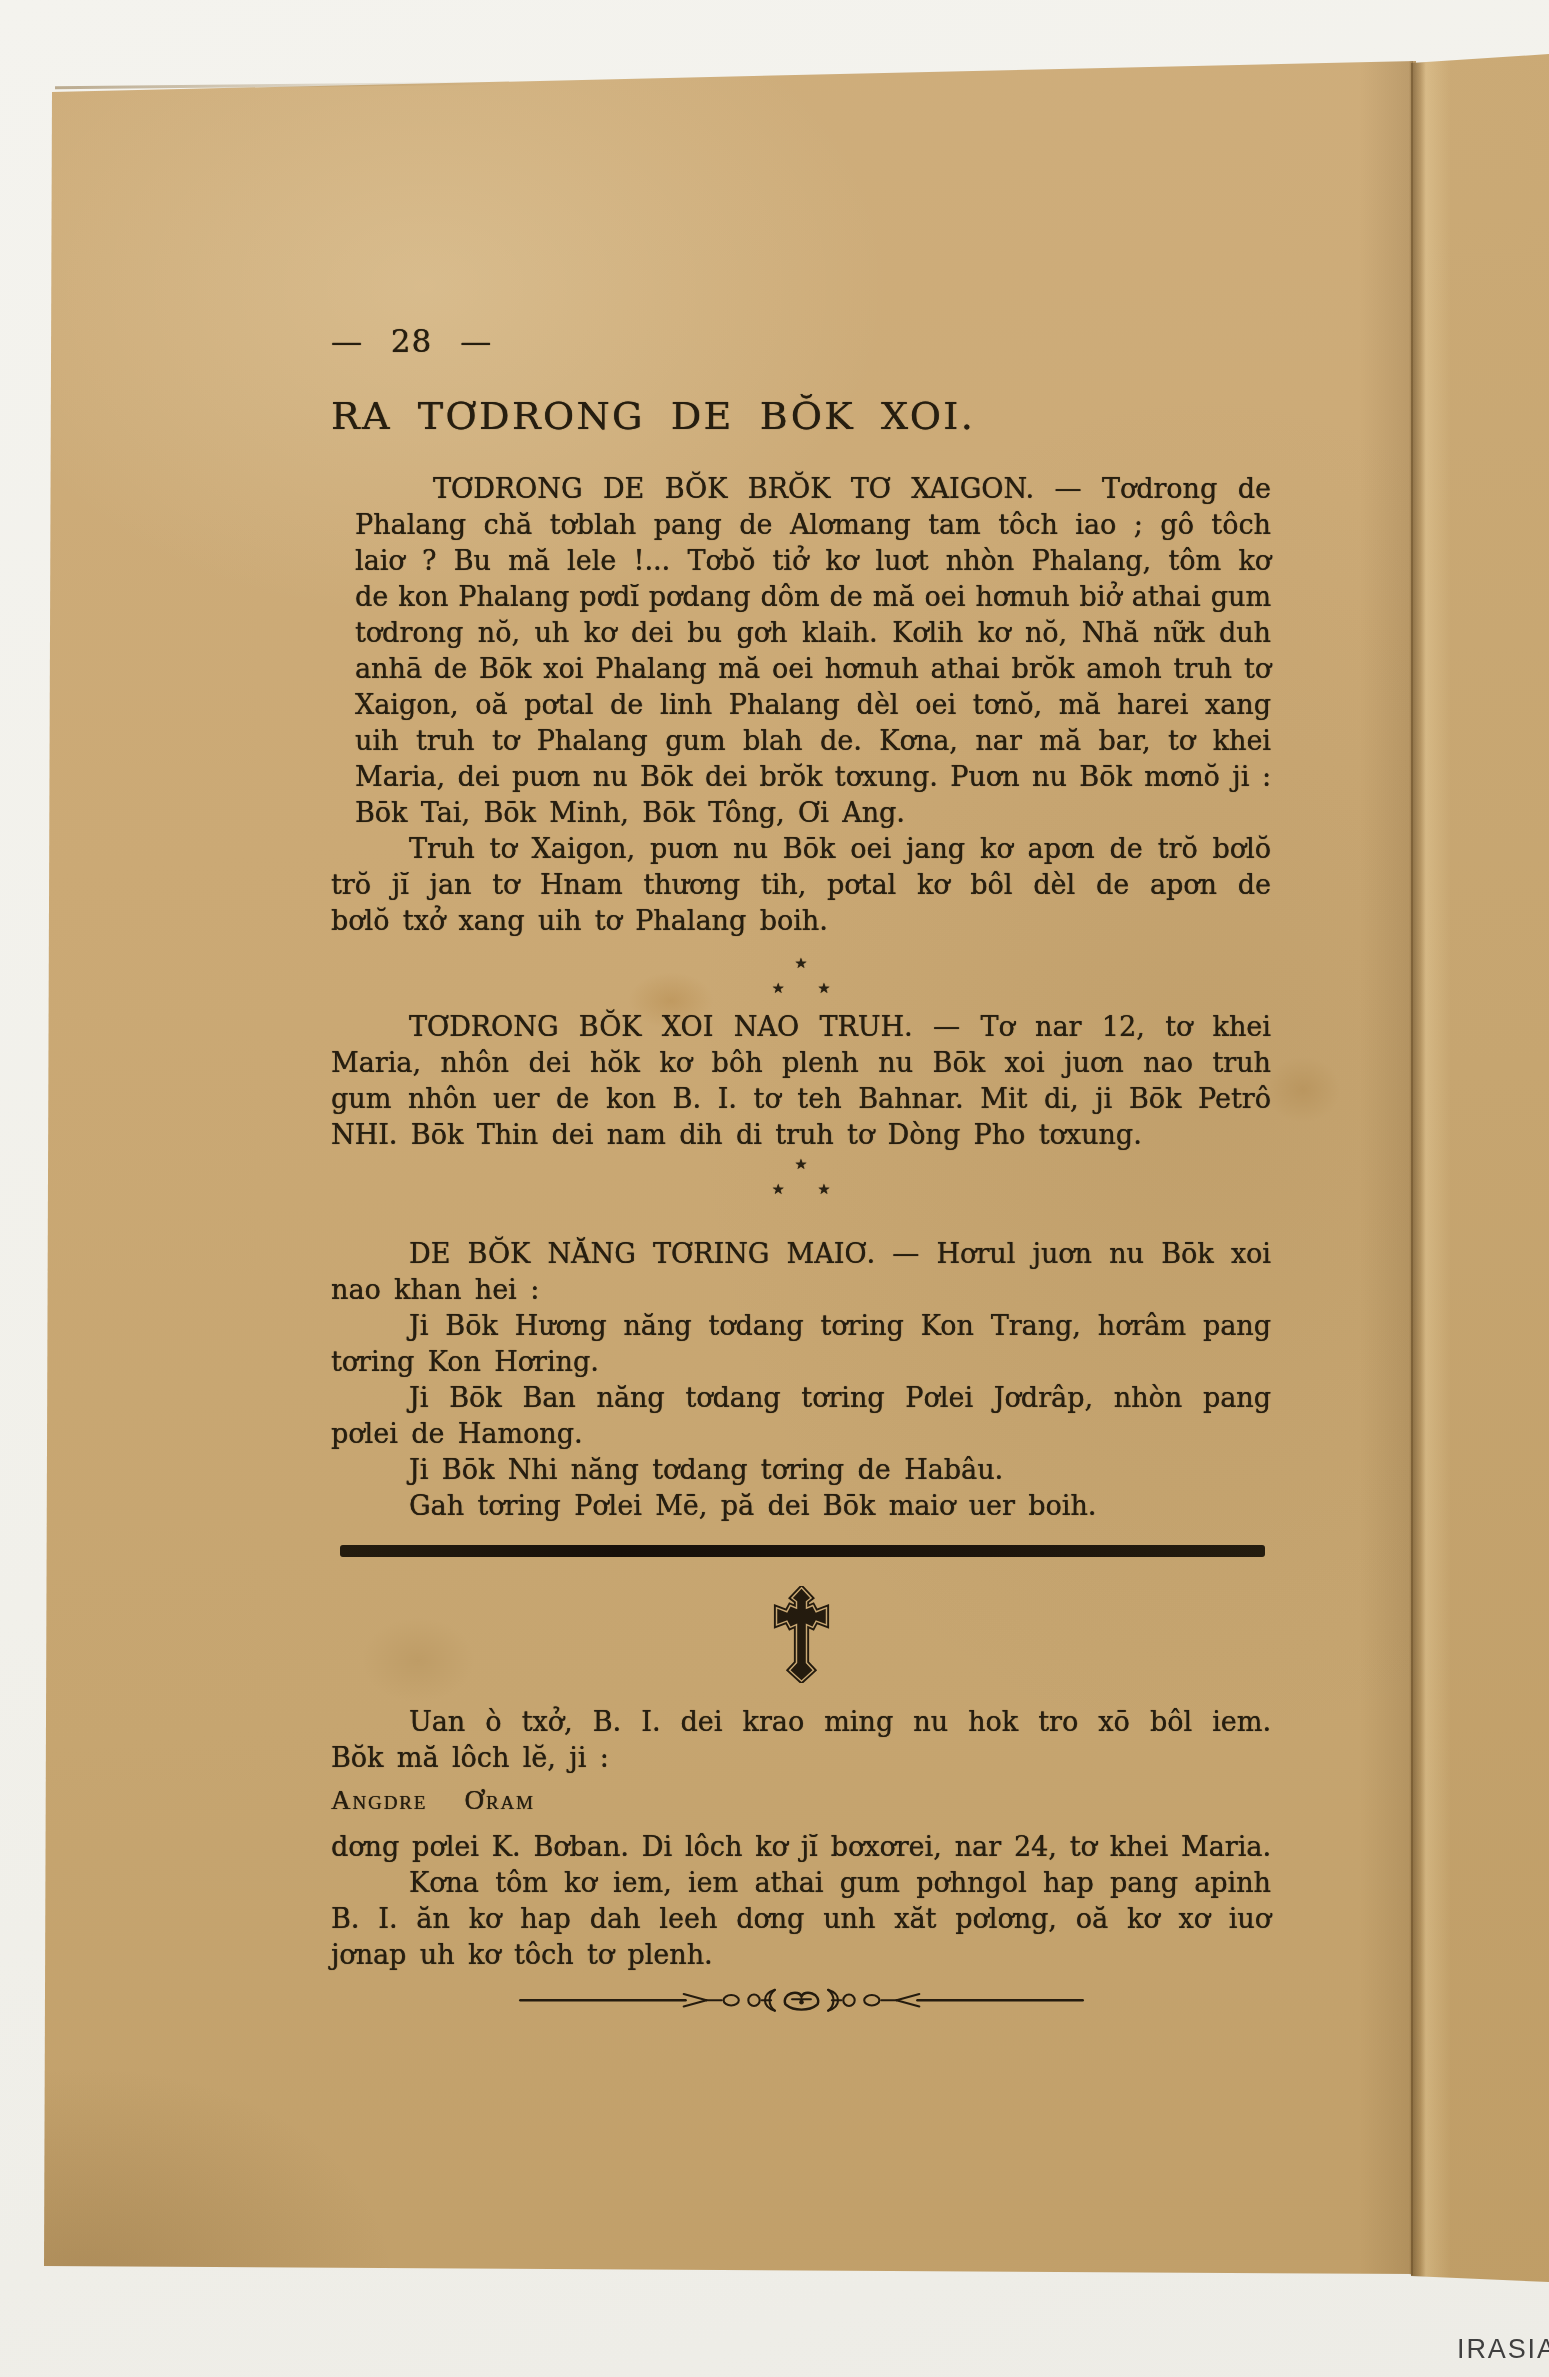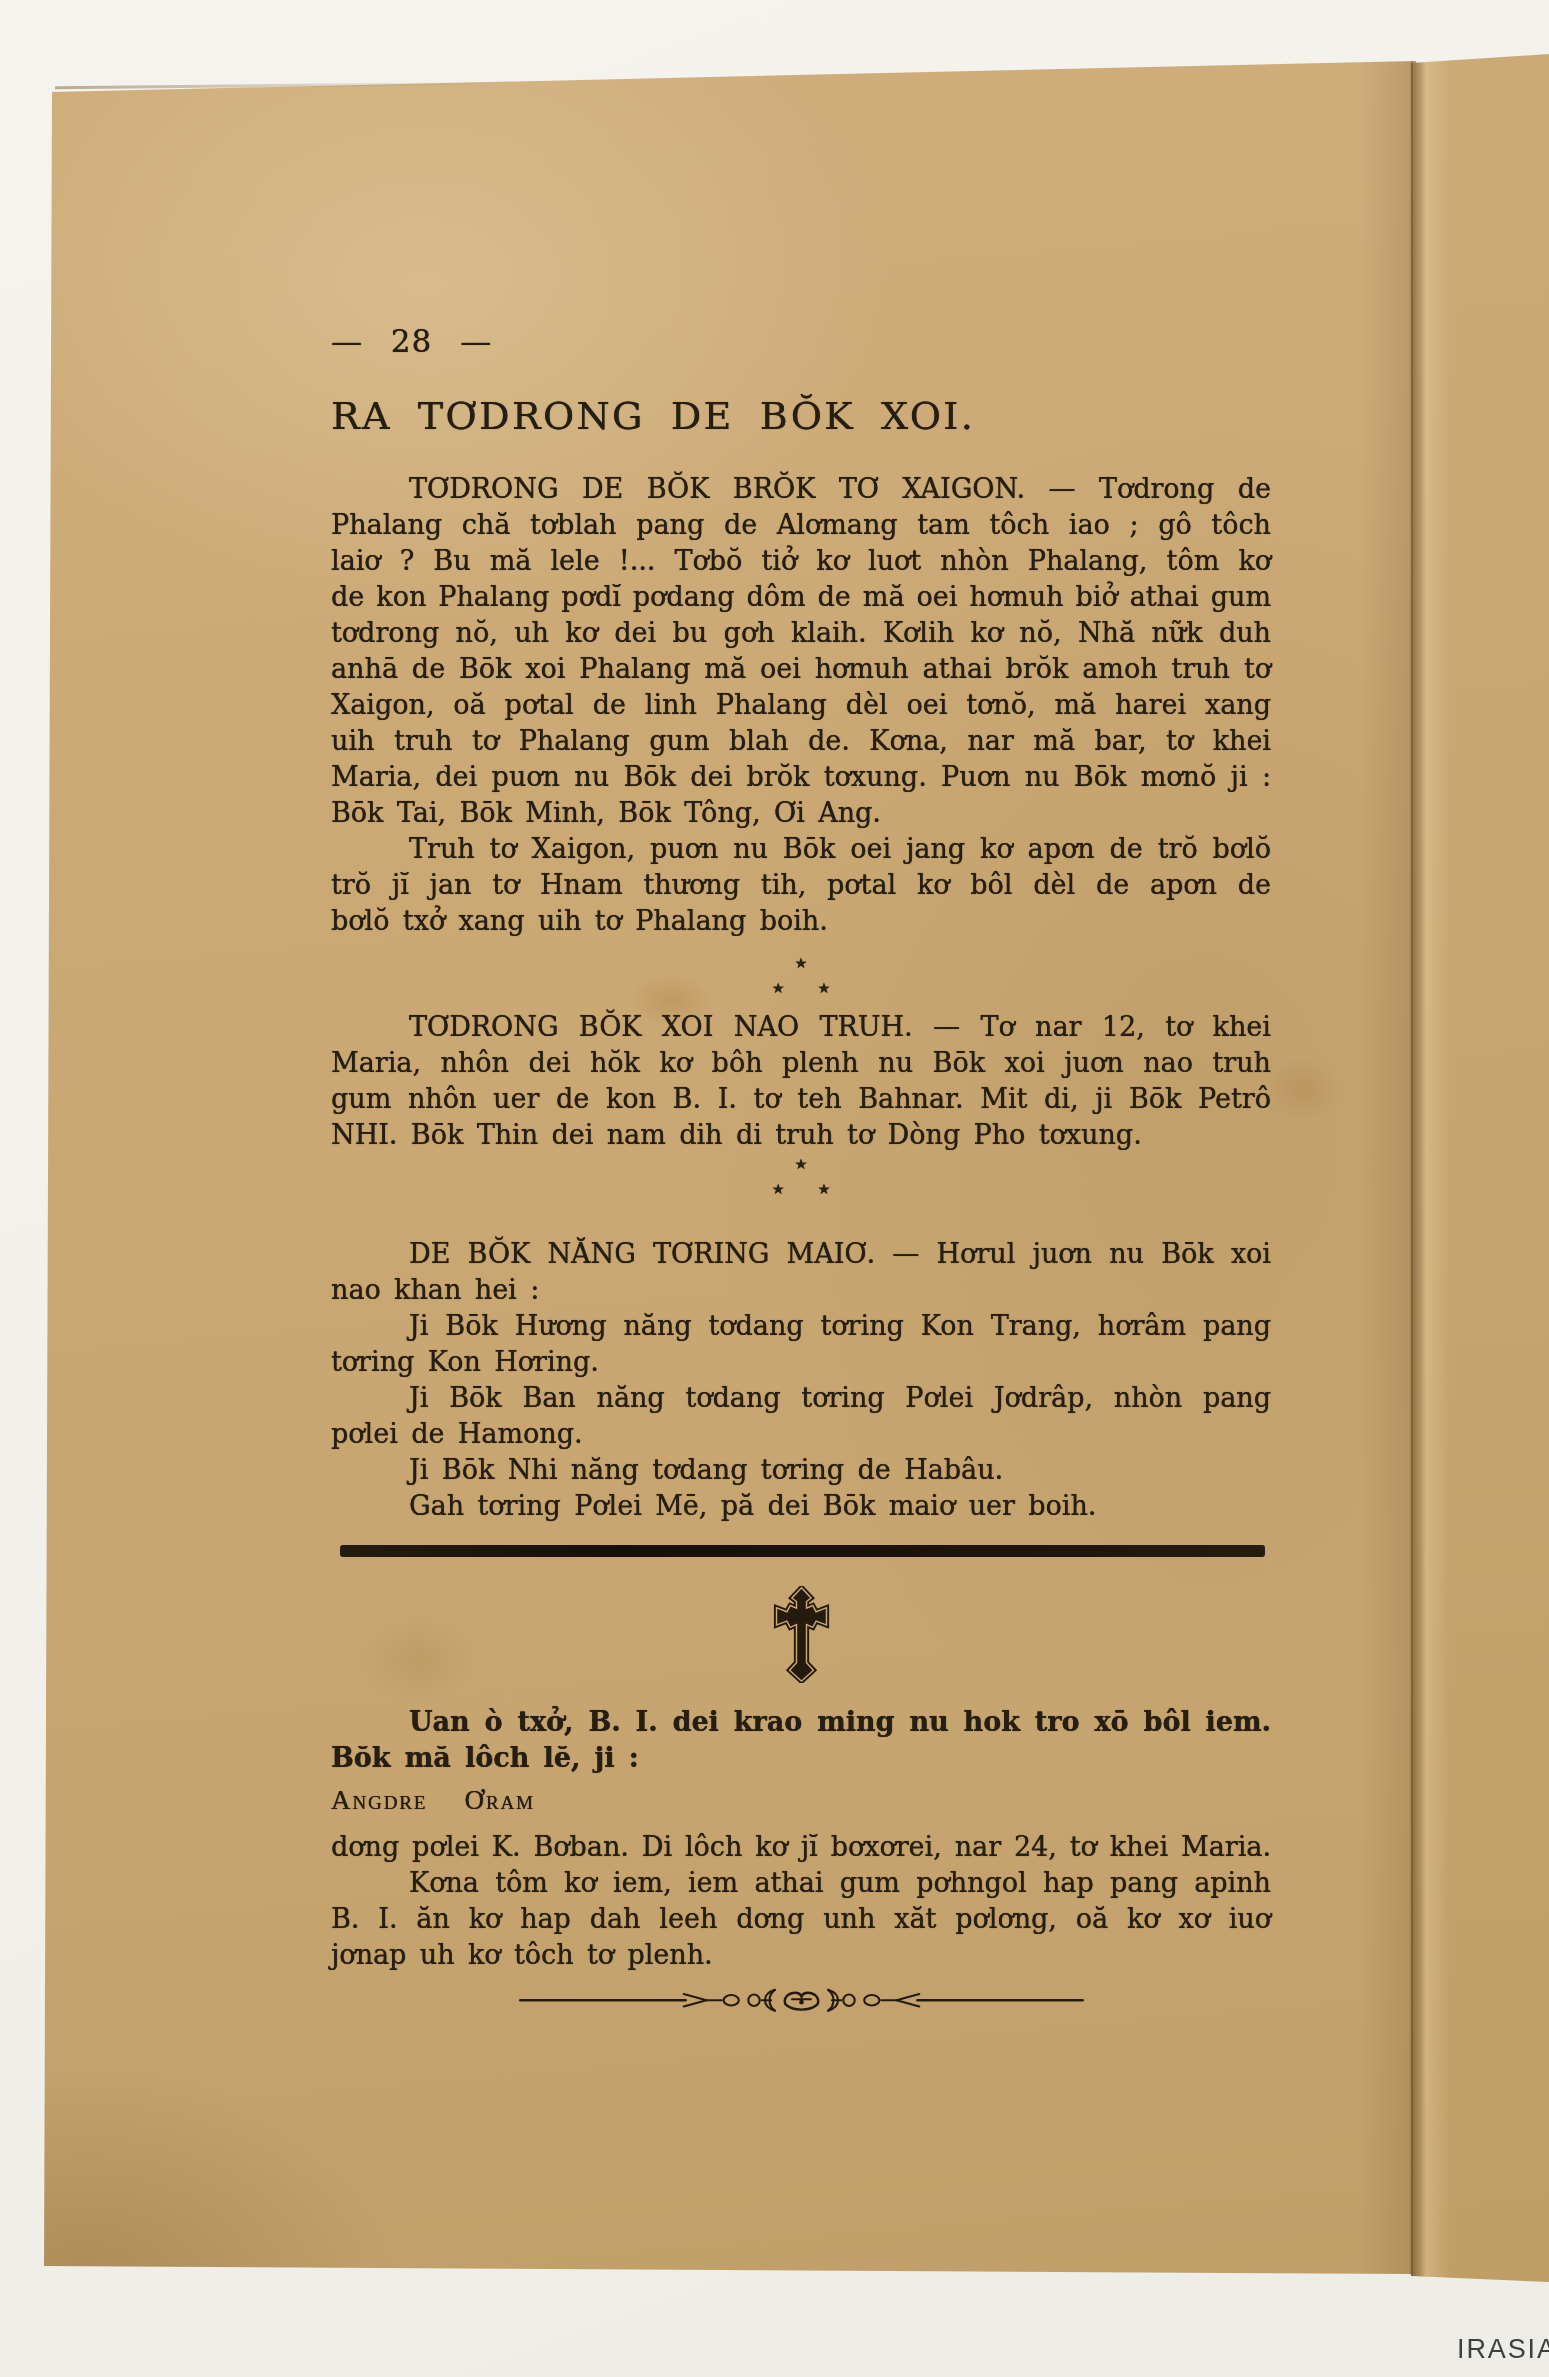--- a/index.html
+++ b/index.html
@@ -58,31 +58,31 @@
   .blk{margin:0;}
   .ln{line-height:36px;white-space:normal;}
   .ln.j{text-align:justify;text-align-last:justify;}
   .ln.left{text-align:left;word-spacing:4.8px;}
   .ln.ind{padding-left:78px;}
   .ln.c{}
   .pagenum{margin-top:323px;}
   .pagenum .ln{font-size:31px;word-spacing:17px;letter-spacing:1px;}
   .titleblk{margin-top:38px;}
   .titleblk .ln{font-size:38px;line-height:38px;word-spacing:11.4px;letter-spacing:2.4px;}
-  .p1{margin-top:36px;}
+  .p1{margin-top:36px;margin-left:24px;}
   .ast1{margin-top:13.3px;}
   .p3{margin-top:7.6px;}
   .p4{margin-top:34px;}
   .asterism{height:49px;}
   .ast-r{text-align:center;height:25px;line-height:23px;font-size:14.3px;color:#2a2214;}
   .ast-r.r2{word-spacing:28.5px;}
   .rule{margin-top:21px;margin-left:8.6px;width:925px;height:12.4px;border-radius:2.9px;
     background:linear-gradient(to right,#241c0f,#17100a 30%,#1d150c 70%,#241c0f);}
   .crossblk{margin-top:28.5px;text-align:center;height:97px;}
-  .p5{margin-top:21px;font-weight:bold;}
+  .p5{margin-top:21px;}
   .angdre{margin-top:5.7px;}
   .angdre .ln{font-size:27px;line-height:38px;font-variant:small-caps;word-spacing:28.5px;letter-spacing:1.9px;font-family:Liberation Serif, serif;}
   .p6{margin-top:9.5px;}
   .flourishblk{margin-top:13.3px;text-align:center;height:28.5px;}
   .watermark{
     position:absolute;left:1457px;top:2334px;
     font-family:"Liberation Sans","DejaVu Sans",sans-serif;
     font-size:27px;letter-spacing:1.9px;color:#3f3f3f;
   }
 </style>

